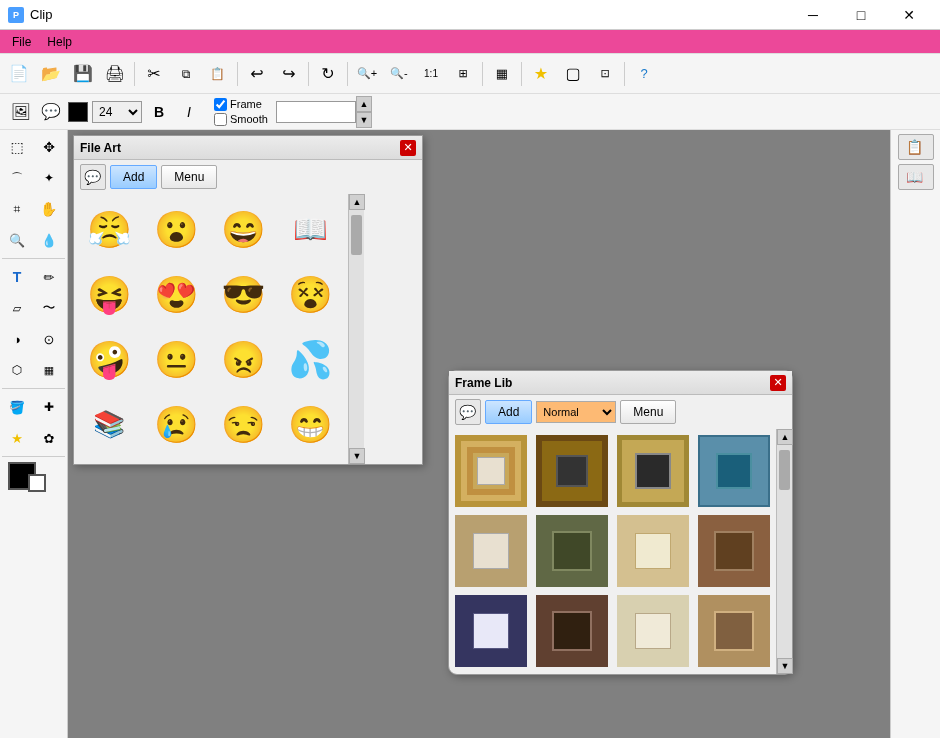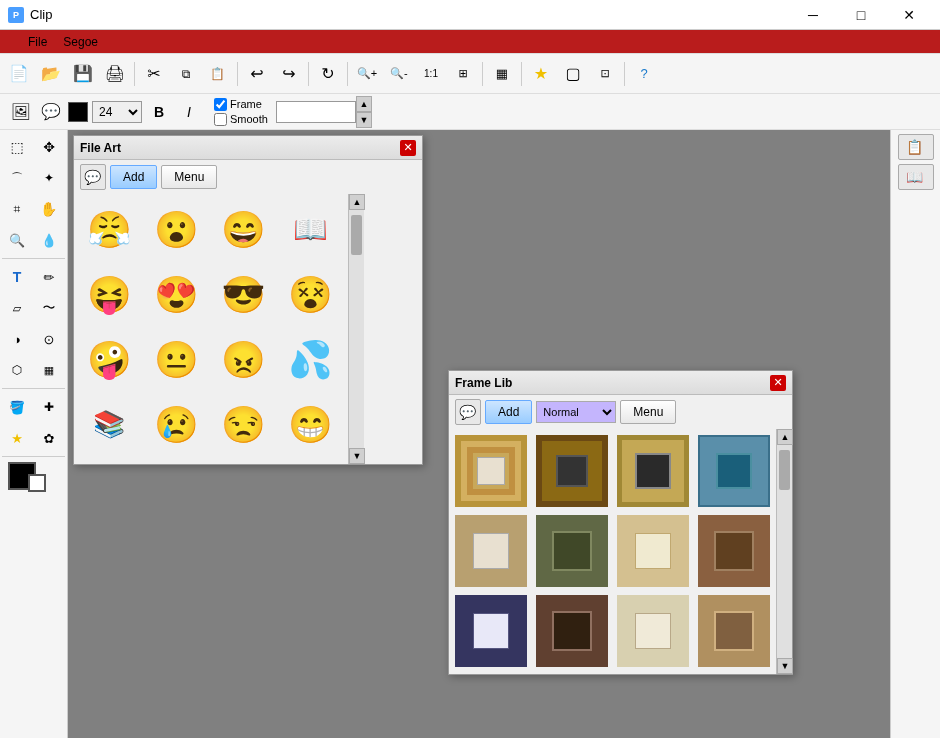--- a/index.html
+++ b/index.html
@@ -6,21 +6,21 @@
     body { font-family: 'Segoe UI', Tahoma, sans-serif; font-size: 12px; background: #f0f0f0; width: 940px; height: 738px; overflow: hidden; }
     
     
     .title-bar { background: #fff; height: 30px; display: flex; align-items: center; justify-content: space-between; padding: 0 8px; border-bottom: 1px solid #ccc; }
     .title-bar-left { display: flex; align-items: center; gap: 6px; font-size: 13px; }
     .title-bar-left .app-icon { width: 16px; height: 16px; background: #4a9eff; border-radius: 2px; display: flex; align-items: center; justify-content: center; color: #fff; font-size: 9px; font-weight: bold; }
     .title-bar-controls { display: flex; gap: 2px; }
     .title-bar-controls button { width: 46px; height: 30px; border: none; background: transparent; cursor: pointer; font-size: 14px; }
 
     
-    .menu-bar { background: #b91c1c; height: 24px; display: flex; align-items: center; padding: 0 20px; border-bottom: 1px solid #ddd; }
+    .menu-bar { background: #ec4899; height: 24px; display: flex; align-items: center; padding: 0 4px; border-bottom: 1px solid #ddd; }
     .menu-bar span { padding: 2px 8px; cursor: pointer; font-size: 12px; }
 
     
     .toolbar { background: #f5f5f5; height: 40px; display: flex; align-items: center; padding: 0 4px; border-bottom: 1px solid #ddd; gap: 2px; }
     .tb-btn { width: 30px; height: 30px; border: 1px solid transparent; background: transparent; cursor: pointer; display: flex; align-items: center; justify-content: center; font-size: 16px; border-radius: 2px; }
     .tb-separator { width: 1px; height: 24px; background: #ccc; margin: 0 2px; }
 
     
     .text-toolbar { background: #f5f5f5; height: 36px; display: flex; align-items: center; padding: 0 8px; border-bottom: 1px solid #ddd; gap: 4px; }
     .text-toolbar .img-btn { width: 26px; height: 26px; border: 1px solid transparent; background: transparent; cursor: pointer; display: flex; align-items: center; justify-content: center; font-size: 14px; border-radius: 2px; }
@@ -90,41 +90,41 @@
     .f8::after { content: ''; position: absolute; top: 16px; left: 16px; right: 16px; bottom: 16px; background: #604020; border: 2px solid #a08060; }
     .f9 { background: #353560; }
     .f9::after { content: ''; position: absolute; top: 18px; left: 18px; right: 18px; bottom: 18px; background: #e8e8f8; border: 1px solid #555580; }
     .f10 { background: #604030; }
     .f10::after { content: ''; position: absolute; top: 16px; left: 16px; right: 16px; bottom: 16px; background: #302010; border: 2px solid #907060; }
     .f11 { background: #d8d0b0; }
     .f11::after { content: ''; position: absolute; top: 18px; left: 18px; right: 18px; bottom: 18px; background: #f0ead8; border: 1px solid #b8a888; }
     .f12 { background: #b09060; }
     .f12::after { content: ''; position: absolute; top: 16px; left: 16px; right: 16px; bottom: 16px; background: #806040; border: 2px solid #d0b080; }
 
-    .dropdown-select { height: 22px; border: 1px solid #aaa; background: #c4b5fd; font-size: 11px; padding: 0 2px; cursor: pointer; }
+    .dropdown-select { height: 22px; border: 1px solid #aaa; background: #fdba74; font-size: 11px; padding: 0 2px; cursor: pointer; }
     .dialog-icon-btn { width: 26px; height: 26px; border: 1px solid #aaa; background: #e8e8e8; cursor: pointer; display: flex; align-items: center; justify-content: center; font-size: 14px; border-radius: 2px; }
   </style>
 </head>
 <body>
 
 <div class="title-bar">
   <div class="title-bar-left">
     <div class="app-icon">P</div>
     <span>Clip</span>
   </div>
   <div class="title-bar-controls">
     <button>─</button>
     <button>□</button>
     <button class="close-btn">✕</button>
   </div>
 </div>
 
 <div class="menu-bar">
   <span>File</span>
-  <span>Segoe</span>
+  <span>Help</span>
 </div>
 
 <div class="toolbar">
   <button class="tb-btn" title="New">📄</button>
   <button class="tb-btn" title="Open">📂</button>
   <button class="tb-btn" title="Save">💾</button>
   <button class="tb-btn" title="Print">🖨</button>
   <div class="tb-separator"></div>
   <button class="tb-btn" title="Cut">✂</button>
   <button class="tb-btn" title="Copy" style="font-size:12px;">⧉</button>
@@ -253,21 +253,21 @@
         <div class="scrollbar-v" style="width:16px;height:270px;">
           <div class="scroll-arrow">▲</div>
           <div class="scroll-track">
             <div class="scroll-thumb"></div>
           </div>
           <div class="scroll-arrow">▼</div>
         </div>
       </div>
     </div>
 
-    <div class="dialog frame-dialog" style="left:380px;top:240px;width:345px;">
+    <div class="dialog frame-dialog" style="left:380px;top:240px;width:345px;border-radius:9px;">
       <div class="dialog-title">
         <span>Frame Lib</span>
         <button class="dialog-close">✕</button>
       </div>
       <div class="dialog-toolbar">
         <button class="dialog-icon-btn">💬</button>
         <button class="dialog-btn active">Add</button>
         <select class="dropdown-select" style="width:80px;">
           <option>Normal</option>
         </select>

